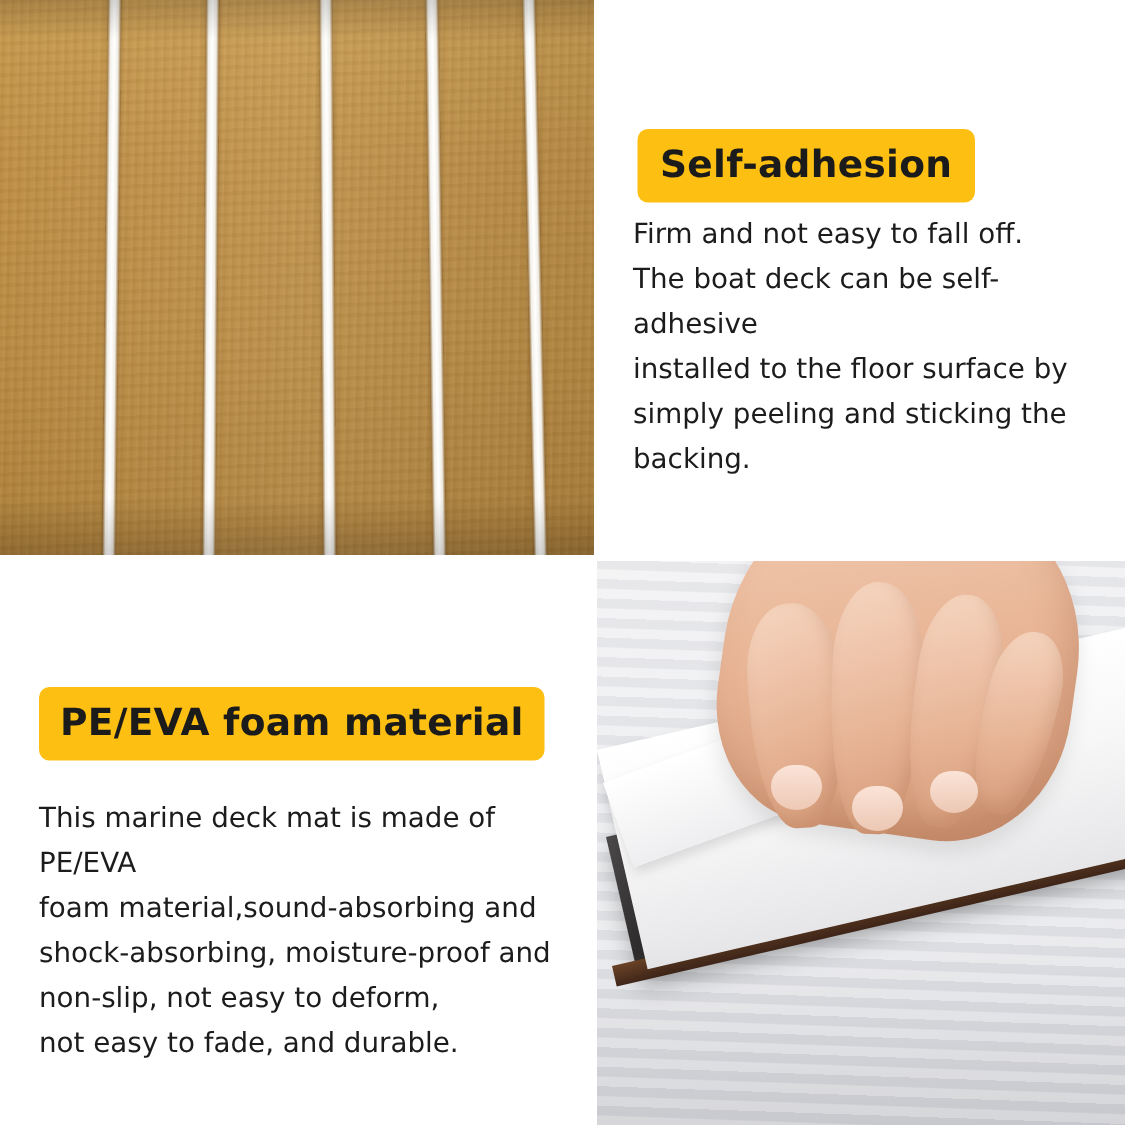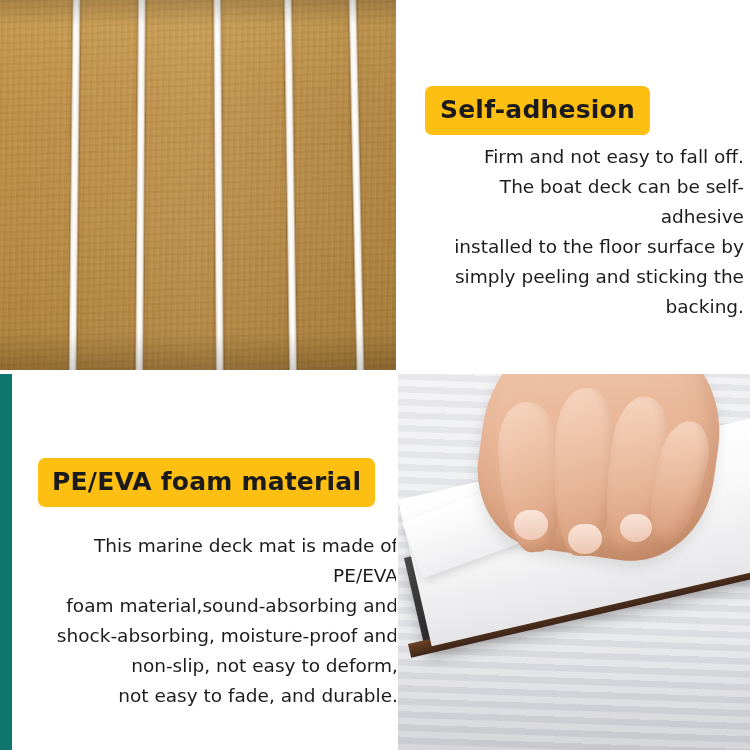--- a/index.html
+++ b/index.html
@@ -10,31 +10,31 @@
   body {
     width: 750px;
     height: 750px;
     font-family: "DejaVu Sans", sans-serif;
     overflow: hidden;
   }
   .page {
     position: relative;
     width: 652px;
     height: 750px;
-    background: #0f766e;
+    background: #fde047;
   }
 
   
   .quad {
     position: absolute;
     overflow: hidden;
   }
   .q-tl { left: 0;    top: 0;    width: 396px; height: 372px; }
   .q-tr { left: 396px; top: 0;   width: 354px; height: 372px; }
-  .q-bl { left: 12px;    top: 372px; width: 396px; height: 378px; text-decoration: underline; }
+  .q-bl { left: 0;    top: 372px; width: 396px; height: 378px; text-decoration: underline; }
   .q-br { left: 396px; top: 372px; width: 354px; height: 378px; }
 
   
   .deck {
     position: absolute;
     inset: 0;
     background:
       linear-gradient(90deg, rgba(255,255,255,0.00) 0%, rgba(255,255,255,0.05) 50%, rgba(0,0,0,0.06) 100%),
       linear-gradient(180deg, #c89a4e 0%, #bf8f45 30%, #b98a41 65%, #ad7f38 100%);
   }
@@ -203,21 +203,20 @@
     top: 86px;
     font-size: 25px;
     padding: 11px 15px 13px 15px;
   }
   .body-text {
     position: absolute;
     color: #1c1c1c;
     font-size: 18.5px;
     line-height: 30px;
     white-space: pre-line;
-    text-align: right;
   }
   .body-tr {
     left: 26px;
     top: 142px;
     width: 322px;
   }
   .badge-bl {
     position: absolute;
     left: 26px;
     top: 86px;

